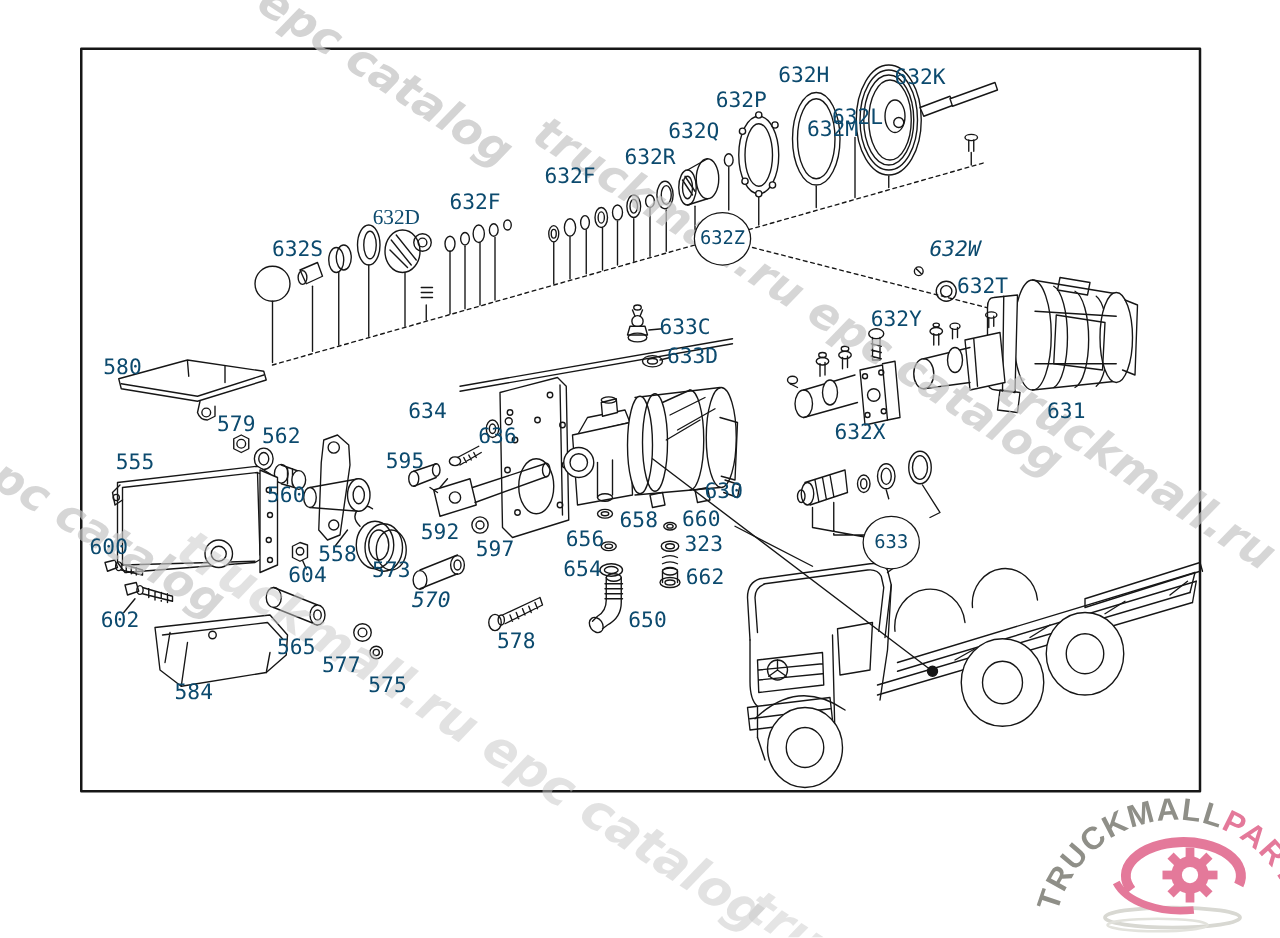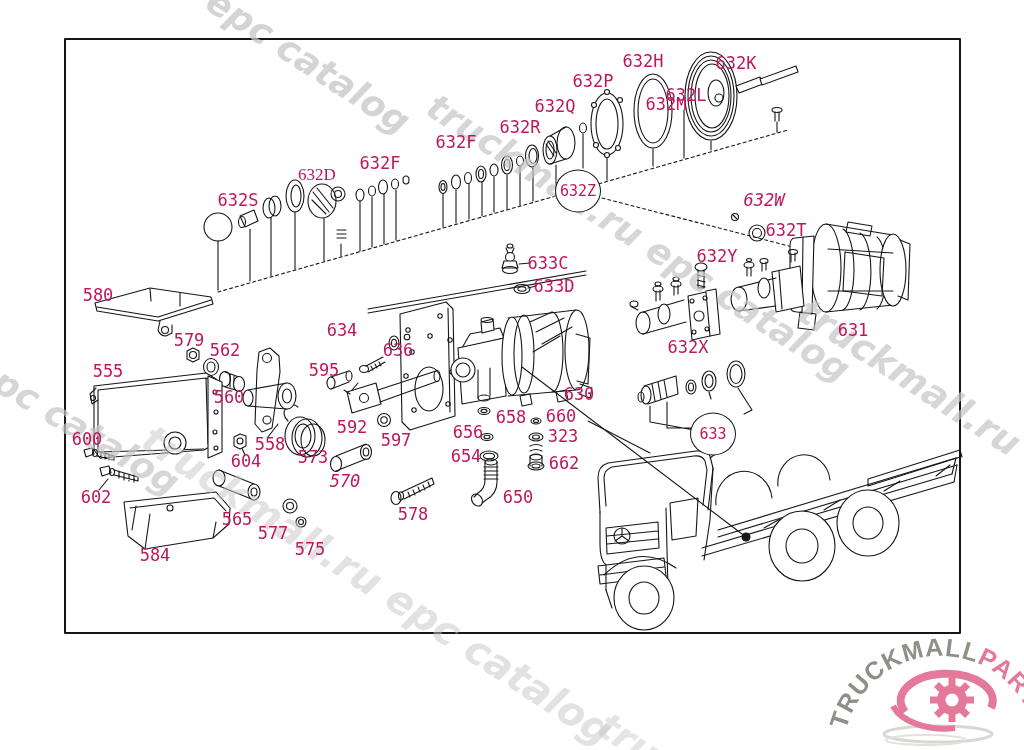--- a/index.html
+++ b/index.html
@@ -2,21 +2,21 @@
 <html><head>
 <meta charset="utf-8">
 <style>
   html,body{margin:0;padding:0;background:#fff;}
   .stage{position:relative;width:1024px;height:750px;background:#fff;overflow:hidden;
          font-family:"DejaVu Sans",sans-serif;}
   .layer{position:absolute;left:0;top:0;width:1024px;height:750px;}
   svg.art{position:absolute;left:0;top:0;}
   
   .plabel{position:absolute;transform:translate(-50%,-50%);
-          font-family:"DejaVu Sans Mono",monospace;font-size:17px;color:#be185d;
+          font-family:"DejaVu Sans Mono",monospace;font-size:17px;color:#0c4a6e;
           white-space:nowrap;line-height:1;}
   .plabel.circled{border:1.5px solid #161616;border-radius:50%;
           width:44px;height:41px;display:flex;align-items:center;justify-content:center;
           font-size:15px;background:#fff;}
   
   .wm{position:absolute;transform-origin:0 0;white-space:nowrap;
       font-family:"DejaVu Sans",sans-serif;font-weight:bold;font-style:italic;
       color:#c6c6c6;pointer-events:none;line-height:1;}
 </style>
 </head>

